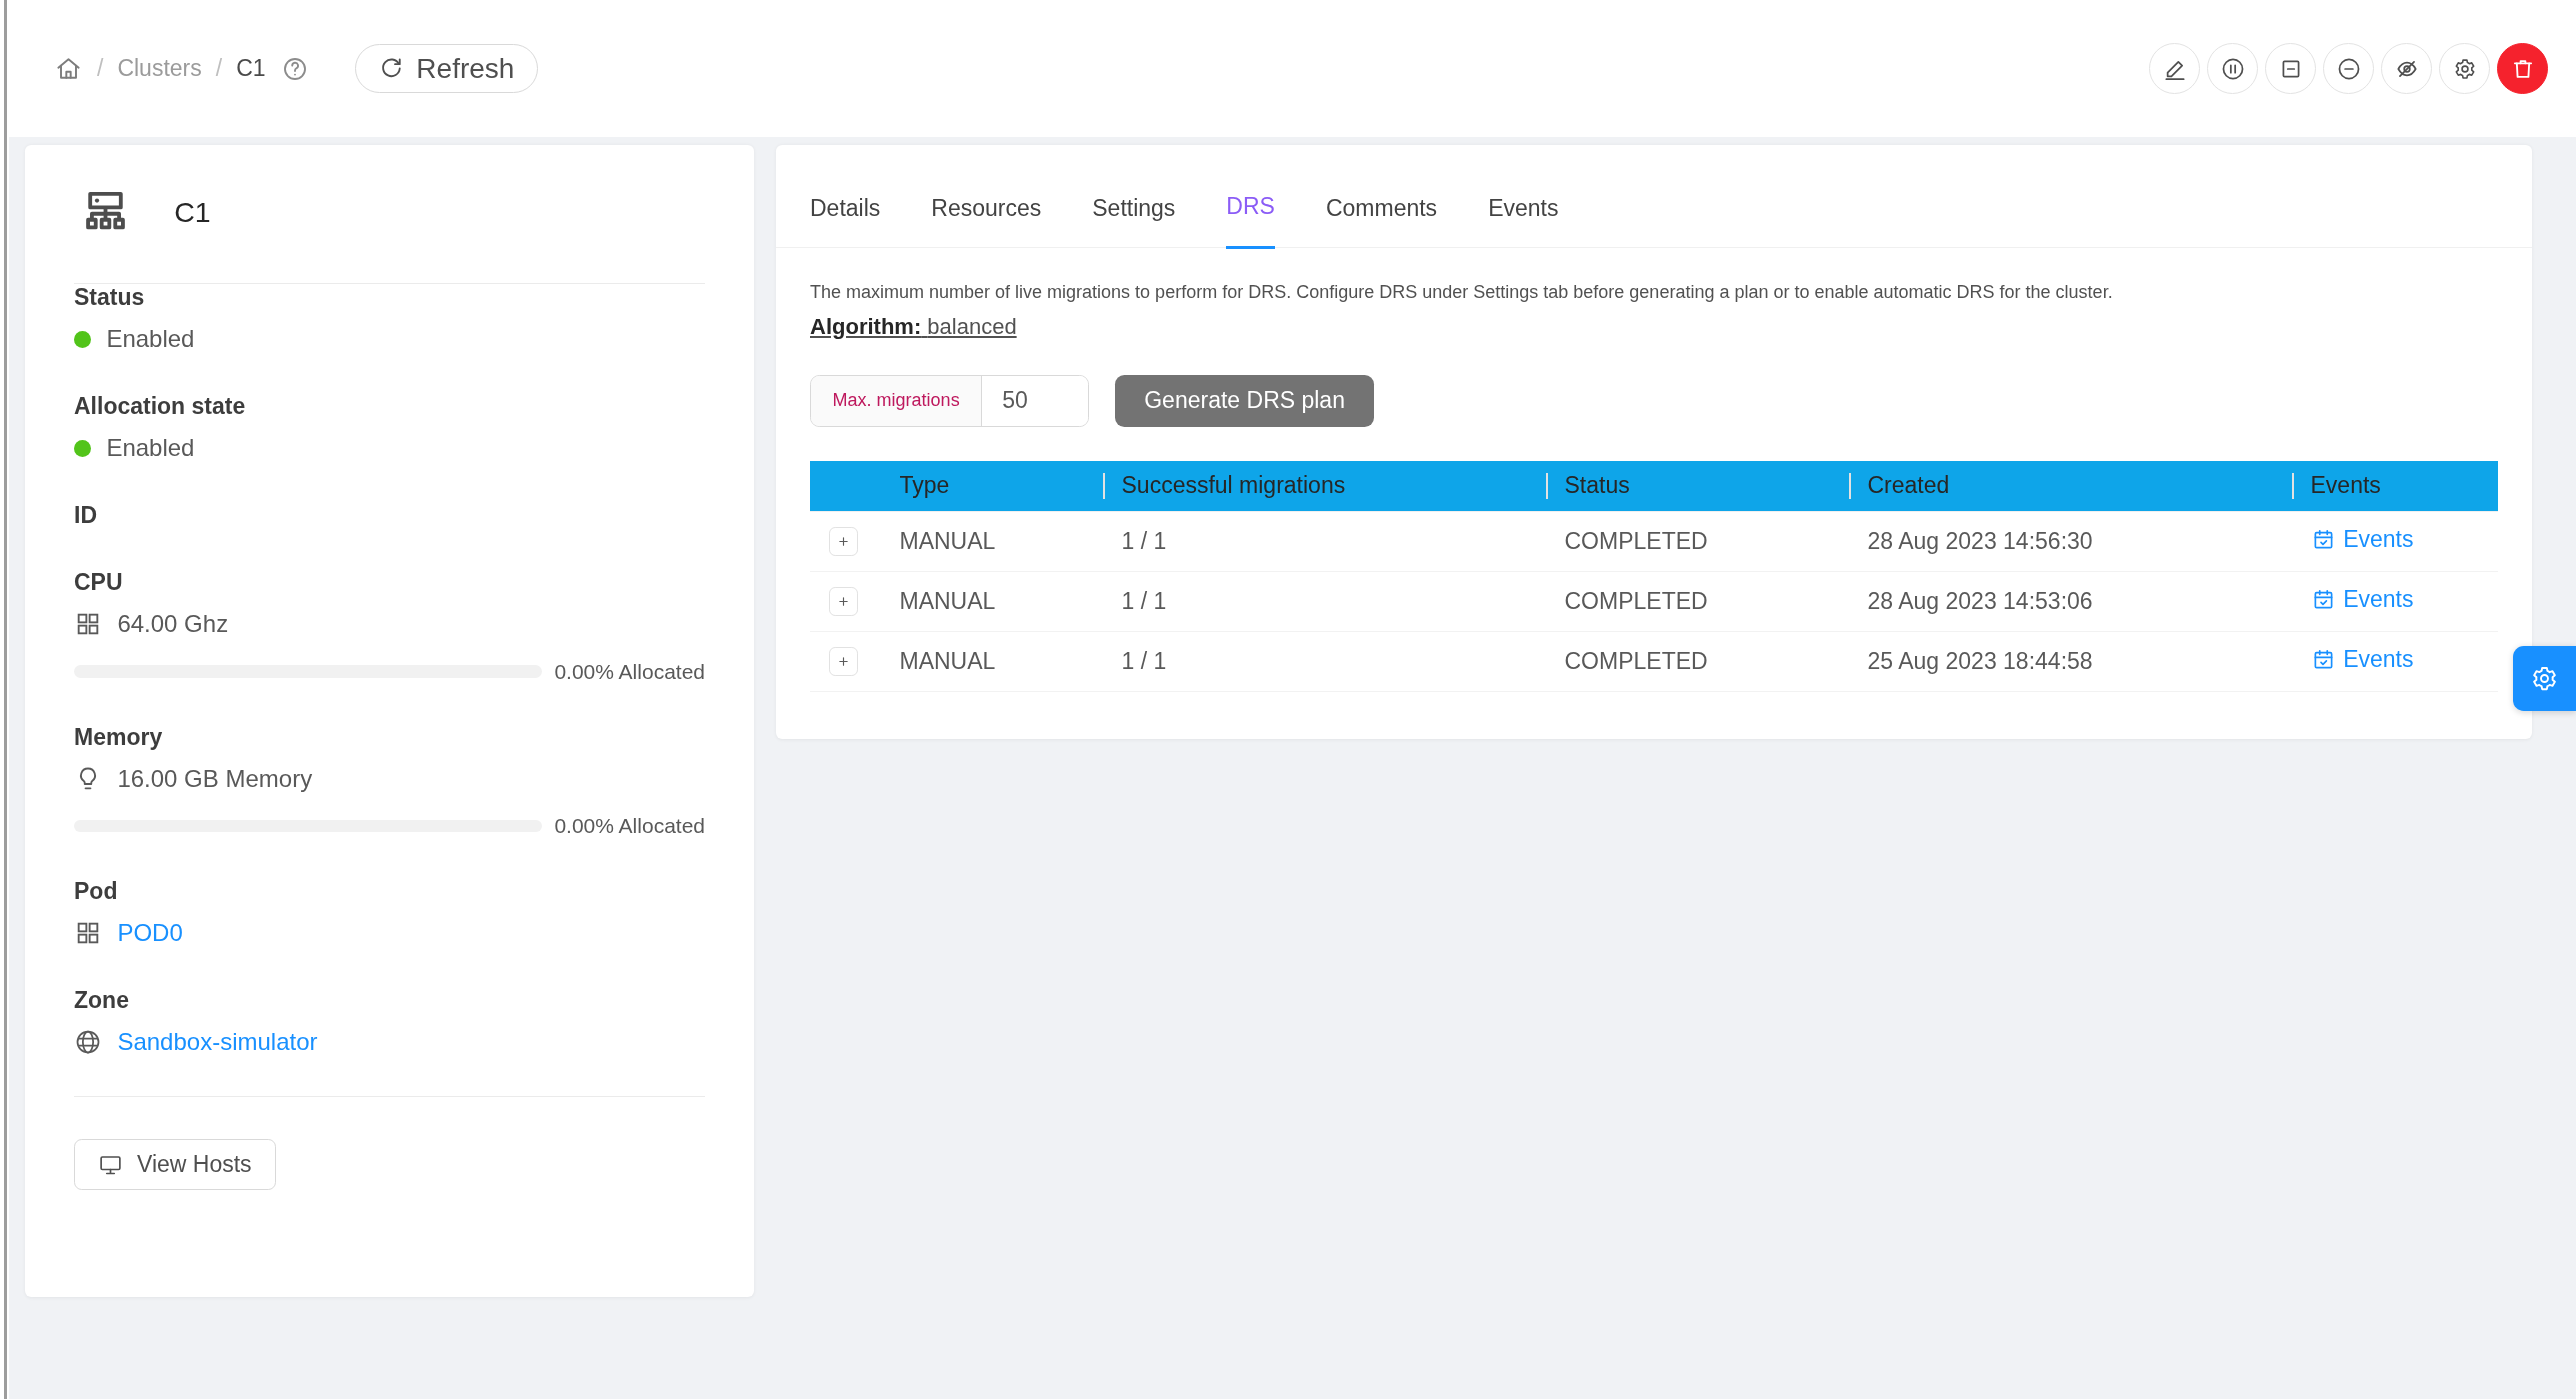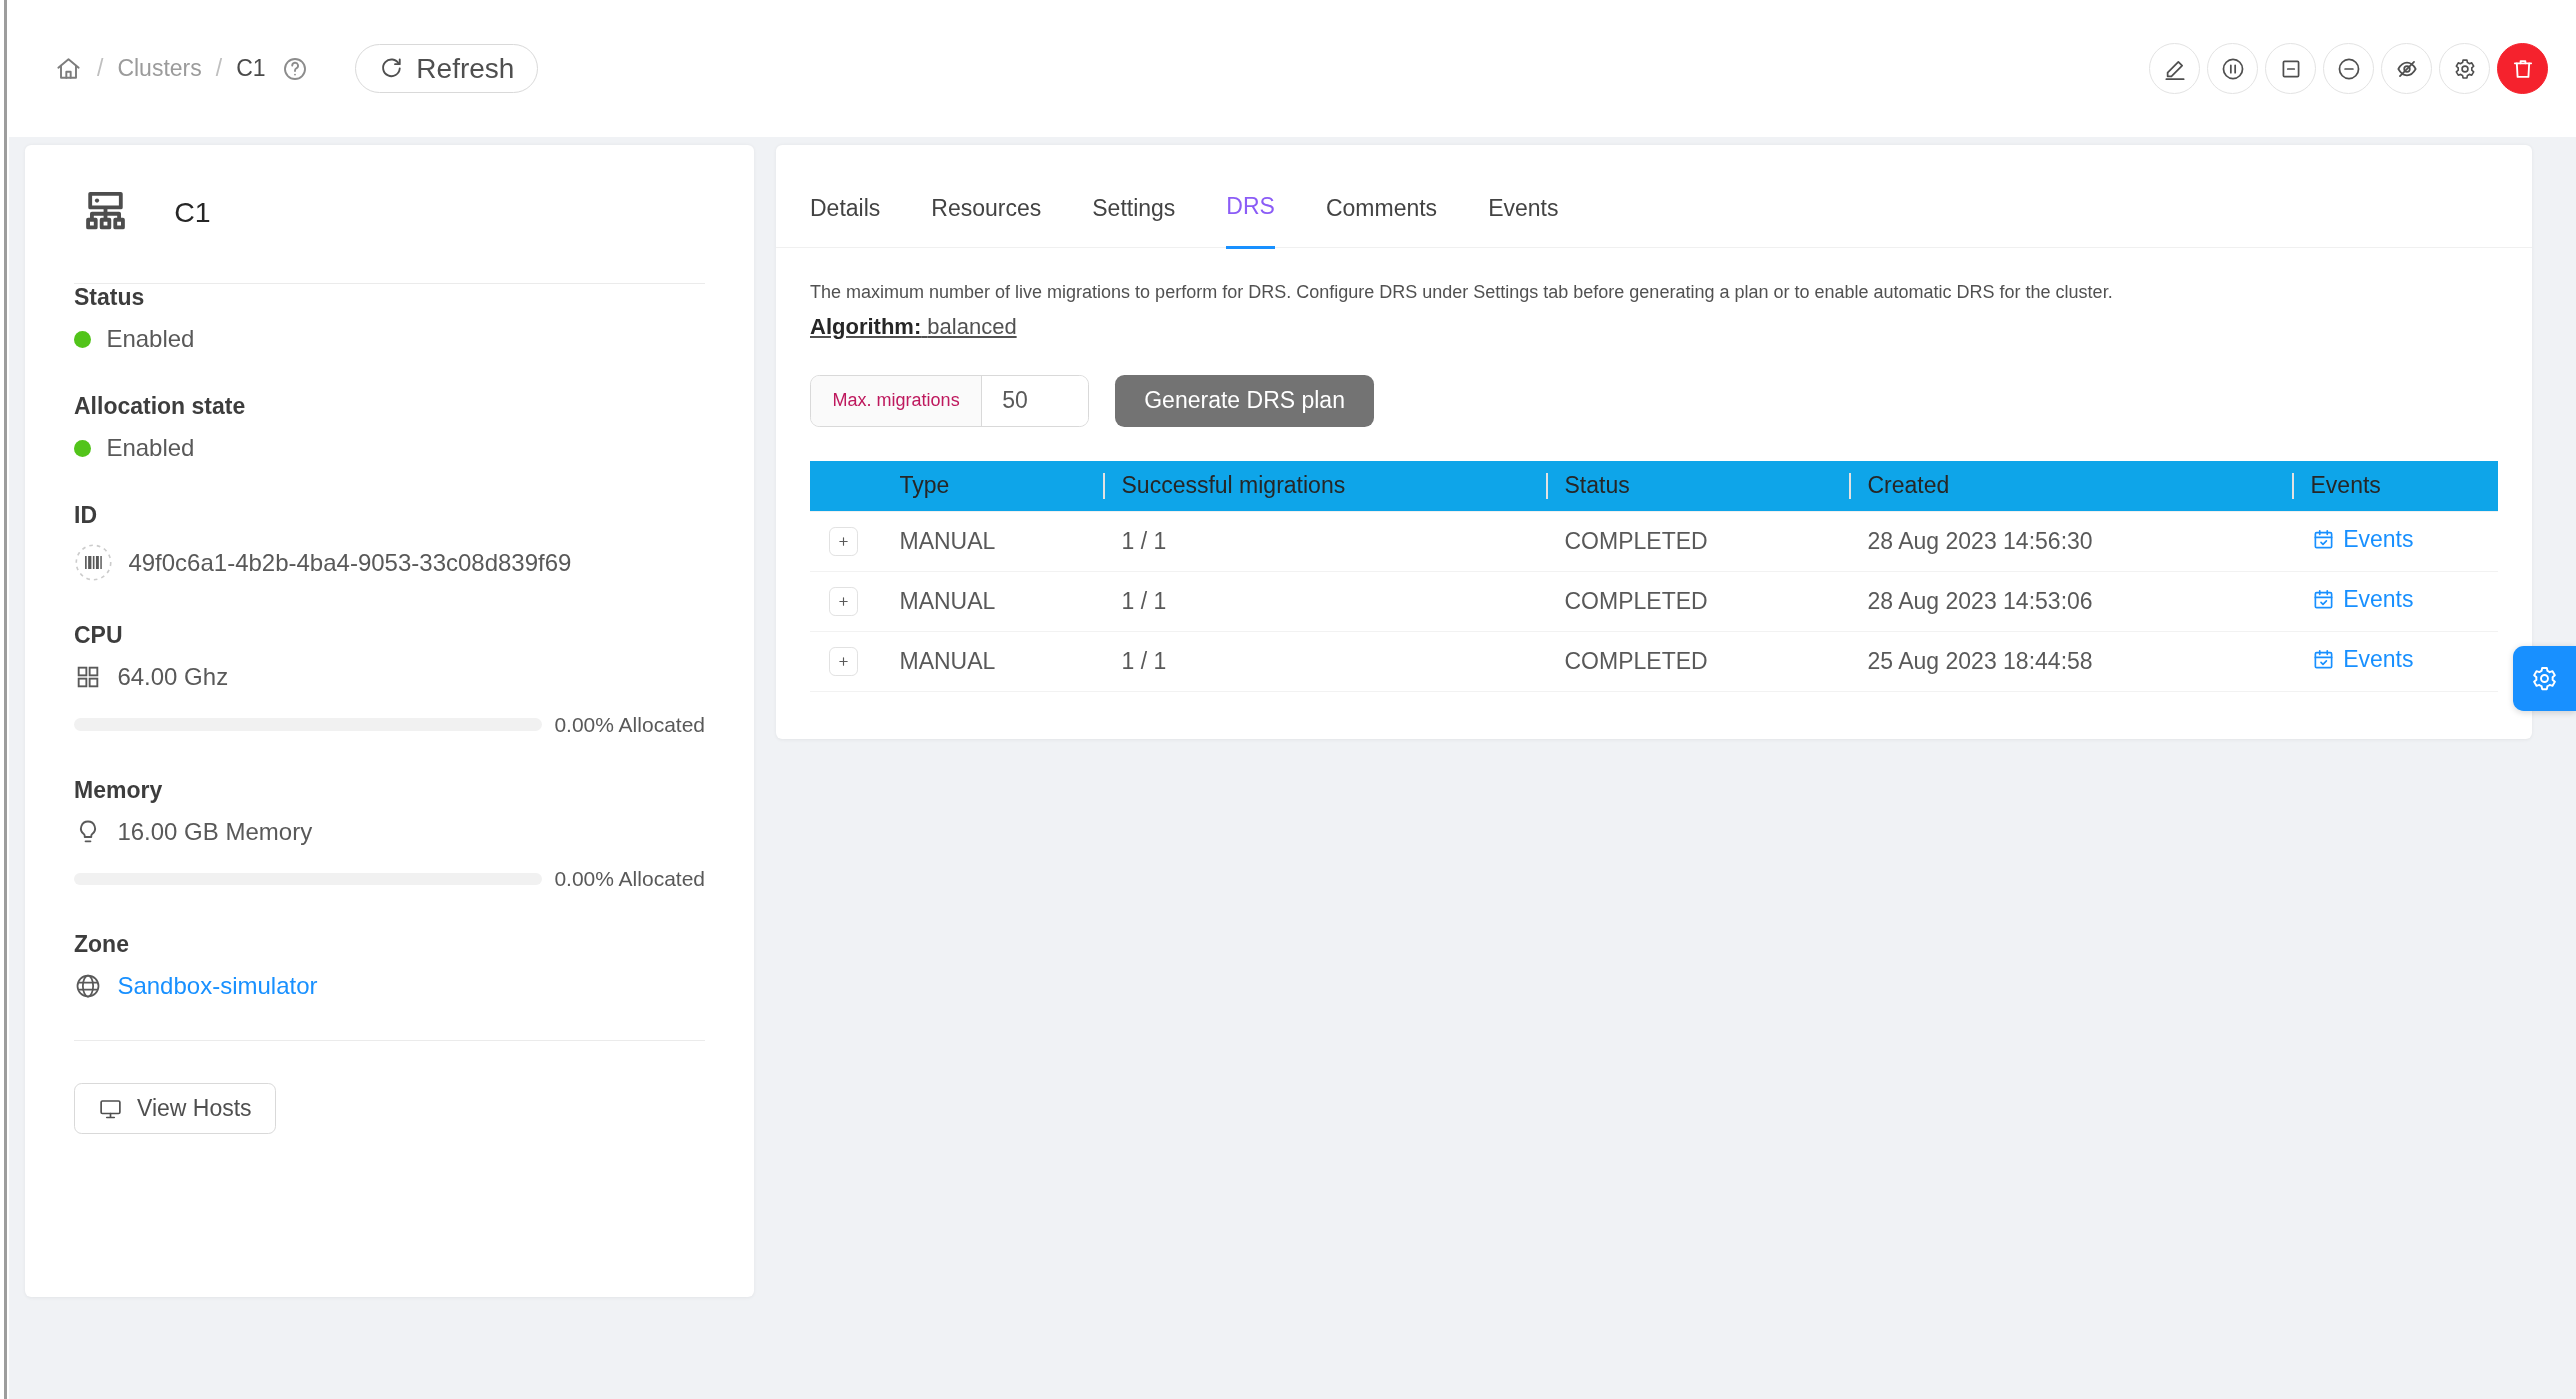--- a/index.html
+++ b/index.html
@@ -244,31 +244,20 @@
   <div class="section">
     <div class="sec-label">Allocation state</div>
     <div class="sec-value">
       <span class="dot"></span>
       <span>Enabled</span>
     </div>
   </div>
 
   <div class="section">
     <div class="sec-label">ID</div>
-    <div class="sec-value">
-      <svg class="id-icon" viewBox="0 0 24 24">
-        <circle cx="12" cy="12" r="10.6" fill="none" stroke="#cccccc" stroke-width="1" stroke-dasharray="2.2 2.5"></circle>
-        <rect x="6.8" y="8" width="1" height="8" fill="currentColor"></rect>
-        <rect x="8.7" y="8" width="2" height="8" fill="currentColor"></rect>
-        <rect x="11.6" y="8" width="1" height="8" fill="currentColor"></rect>
-        <rect x="13.5" y="8" width="1.8" height="8" fill="currentColor"></rect>
-        <rect x="16.2" y="8" width="0.9" height="8" fill="currentColor"></rect>
-      </svg>
-      <span>49f0c6a1-4b2b-4ba4-9053-33c08d839f69</span>
-    </div>
   </div>
 
   <div class="section">
     <div class="sec-label">CPU</div>
     <div class="sec-value">
       <svg class="v-icon" viewBox="0 0 24 24" fill="none" stroke="currentColor" stroke-width="1.6">
         <rect x="4" y="4" width="6.6" height="6.6"></rect>
           <rect x="13.4" y="4" width="6.6" height="6.6"></rect>
         <rect x="4" y="13.4" width="6.6" height="6.6"></rect>
           <rect x="13.4" y="13.4" width="6.6" height="6.6"></rect>
@@ -293,20 +282,32 @@
       <span>16.00 GB Memory</span>
     </div>
     <div class="progress-row">
       <div class="progress-track">
           <div class="progress-fill" style="width: 0%;"></div>
         </div>
       <span class="progress-text">0.00% Allocated</span>
     </div>
   </div>
 
+  <div class="section">
+    <div class="sec-label">Pod</div>
+    <div class="sec-value">
+      <svg class="v-icon" viewBox="0 0 24 24" fill="none" stroke="currentColor" stroke-width="1.6">
+        <rect x="4" y="4" width="6.6" height="6.6"></rect>
+          <rect x="13.4" y="4" width="6.6" height="6.6"></rect>
+        <rect x="4" y="13.4" width="6.6" height="6.6"></rect>
+          <rect x="13.4" y="13.4" width="6.6" height="6.6"></rect>
+      </svg>
+      <a class="link">POD0</a>
+    </div>
+  </div>
 
   <div class="section">
     <div class="sec-label">Zone</div>
     <div class="sec-value">
       <svg class="v-icon" viewBox="0 0 24 24" fill="none" stroke="currentColor" stroke-width="1.5">
         <circle cx="12" cy="12" r="9"></circle>
           <ellipse cx="12" cy="12" rx="4.4" ry="9"></ellipse>
         <path d="M4.3 9h15.4M4.3 15h15.4"></path>
       </svg>
       <a class="link">Sandbox-simulator</a>

